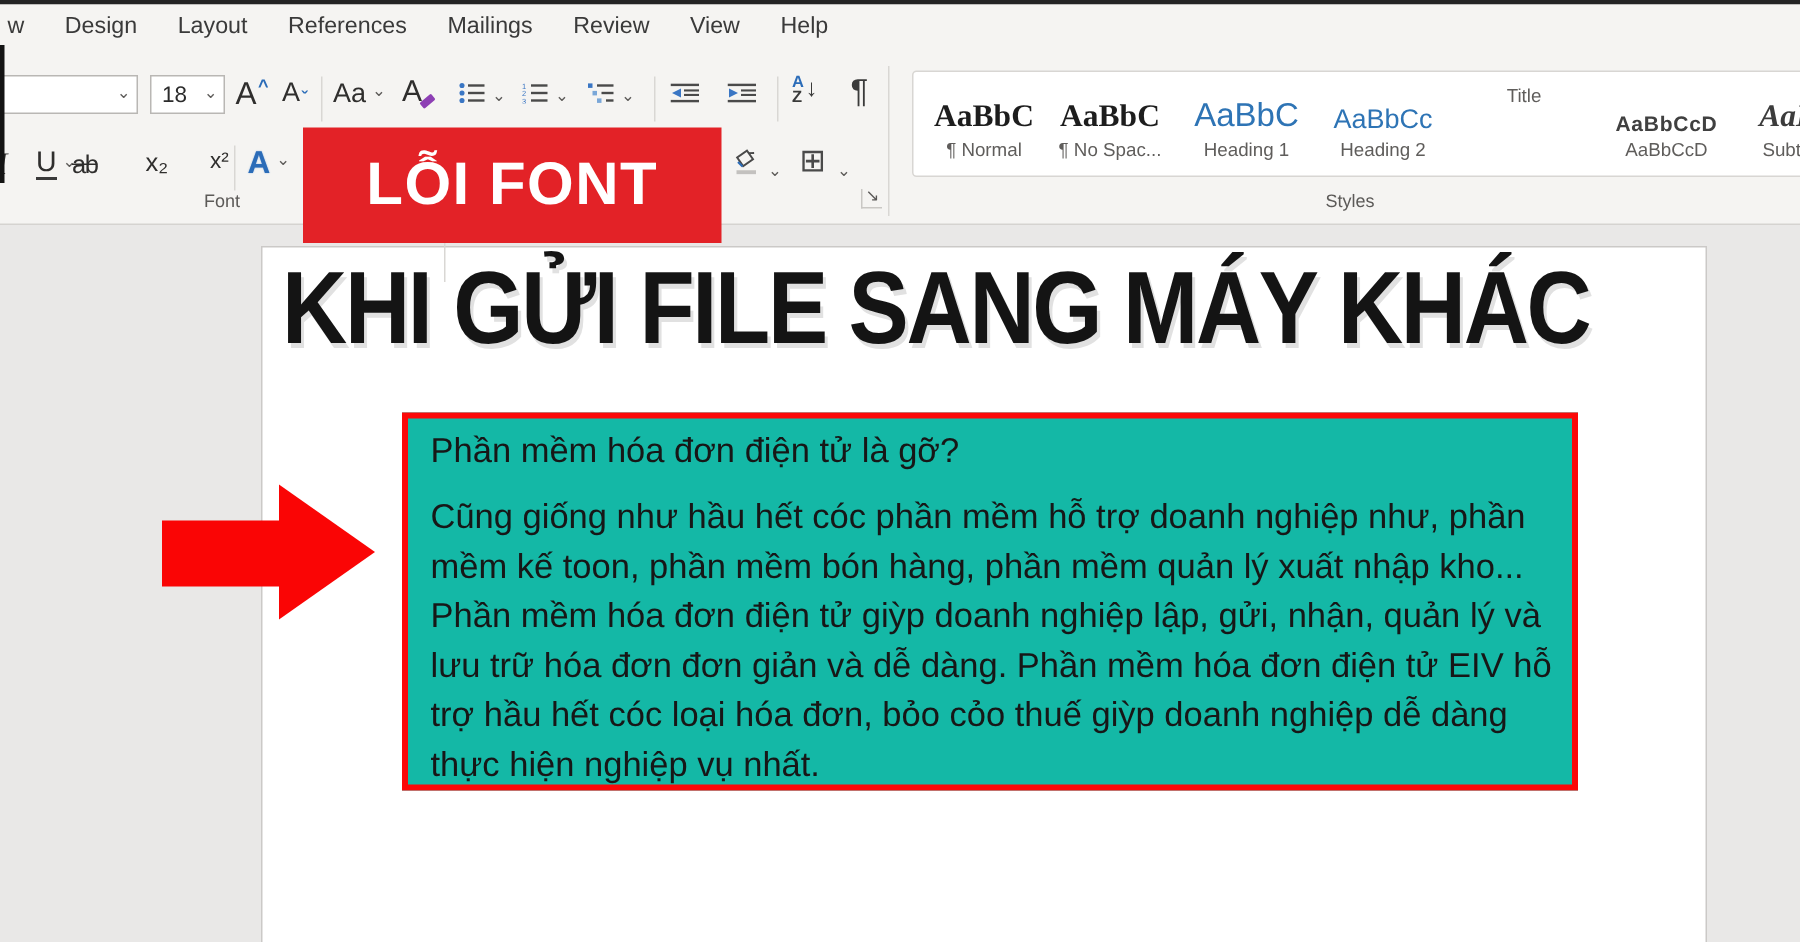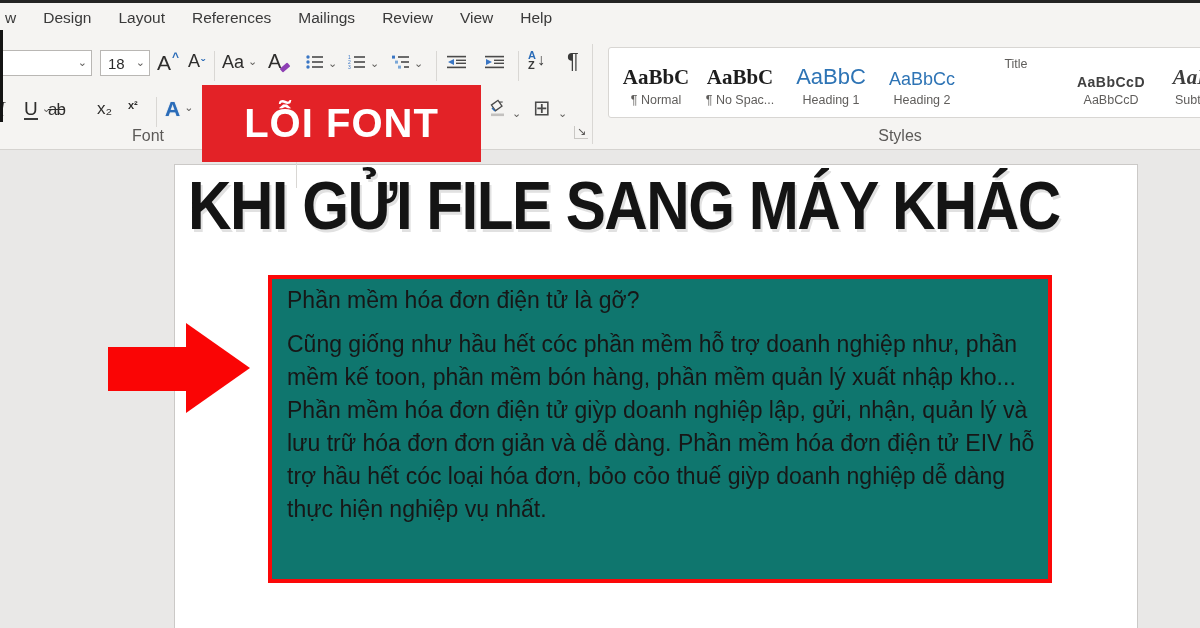--- a/index.html
+++ b/index.html
@@ -26,21 +26,21 @@
   .caret{font-size:12px;font-weight:bold;color:#2b6cb8;margin-left:1px;transform:translateY(-6px);}
   .caret.down{transform:translateY(4px);}
   .glyphA{font-size:21px;}
   .clearfmt{position:relative;font-size:20px;}
   .clearfmt::after{content:"";position:absolute;right:-9px;bottom:1px;width:10px;height:5px;
           background:#8d3fb4;transform:rotate(-40deg);border-radius:1px;}
   .it{font-family:"Liberation Serif",serif;font-style:italic;font-size:21px;}
   .ul{border-bottom:2px solid #3a3a3a;padding-bottom:0px;font-size:19px;}
   .strike{text-decoration:line-through;font-size:17px;letter-spacing:-1px;}
   .fx{color:#2b6cb8;font-weight:bold;font-size:21px;text-shadow:0 0 1px #7fa8d9;}
-  .grouplabel{position:absolute;top:124px;font-size:16px;color:#5c5a58;text-align:center;}
+  .grouplabel{position:absolute;top:124px;font-size:12px;color:#5c5a58;text-align:center;}
   .launcher{position:absolute;top:123px;font-size:11px;color:#5a5857;border:1px solid #c9c7c4;
             border-top:none;border-right:none;padding:0 2px 1px 2px;line-height:11px;}
   
   .stylesbox{position:absolute;left:608px;top:44px;width:600px;height:71px;background:#fff;
              border:1px solid #d8d6d3;border-radius:3px;display:flex;align-items:flex-start;
              padding:6px 0 0 8px;box-sizing:border-box;overflow:hidden;}
   .styleitem{flex:0 0 auto;text-align:center;cursor:default;}
   .sample{height:36px;display:flex;align-items:flex-end;justify-content:center;color:#1d1d1d;}
   .stylelabel{font-size:12.5px;color:#5f5d5b;margin-top:3px;white-space:nowrap;}
   .w1{width:78px}.w2{width:90px}.w3{width:92px}.w4{width:90px}.w5{width:98px}.w6{width:92px}.w7{width:104px}
@@ -55,22 +55,22 @@
   
   .banner{position:absolute;left:202px;top:85px;width:279px;height:77px;background:#e32227;
           z-index:5;display:flex;align-items:center;justify-content:center;
           color:#ffffff;font-weight:bold;font-size:40px;letter-spacing:1px;}
   .bigheading{position:absolute;left:188px;top:166px;z-index:6;color:#141414;font-weight:bold;
           font-size:59px;letter-spacing:-1.5px;white-space:nowrap;transform:scale(1.02,1.16);
           transform-origin:left top;text-shadow:2px 3px 0 rgba(170,170,170,.35);}
   
   .page{position:absolute;left:175px;top:165px;width:962px;height:463px;background:#ffffff;
         box-shadow:0 0 0 1px #cbc9c7;z-index:1;}
-  .redbox{position:absolute;left:268px;top:275px;width:784px;height:308px;box-sizing:border-box;
-          border:4px solid #fb0808;z-index:3;padding:5px 10px 5px 15px;background:#0f766e;}
+  .redbox{position:absolute;left:268px;top:275px;width:784px;height:252px;box-sizing:border-box;
+          border:4px solid #fb0808;z-index:3;padding:5px 10px 5px 15px;background:#14b8a6;}
   .redbox p{margin:0;font-size:23px;line-height:33px;color:#171717;}
   .redbox p + p{margin-top:11px;}
   
   .arrow{position:absolute;left:108px;top:323px;width:142px;height:90px;z-index:6;}
   .arrow .shaft{position:absolute;left:0;top:24px;width:80px;height:44px;background:#fa0505;}
   .arrow .head{position:absolute;left:78px;top:0;width:0;height:0;
                border-top:45px solid transparent;border-bottom:45px solid transparent;
                border-left:64px solid #fa0505;}
 </style>
 </head>
@@ -192,21 +192,21 @@
       <div class="ctl" style="left:24px;top:6px;">
         <span class="ul">U</span>
         <span class="chev">⌄</span>
       </div>
       <div class="ctl" style="left:48px;top:8px;">
         <span class="strike">ab</span>
       </div>
       <div class="ctl" style="left:97px;top:7px;font-size:17px;">
         <span>x₂</span>
       </div>
-      <div class="ctl" style="left:128px;top:7px;font-size:11px;font-weight:bold;">
+      <div class="ctl" style="left:140px;top:7px;font-size:15px;">
         <span>x²</span>
       </div>
       <div class="vsep" style="left:156px;"></div>
       <div class="ctl" style="left:165px;top:5px;">
         <span class="fx">A</span>
         <span class="chev">⌄</span>
       </div>
 
       <div class="iconbtn" style="left:488px;top:6px;">
         <svg width="20" height="18" viewBox="0 0 20 18">

